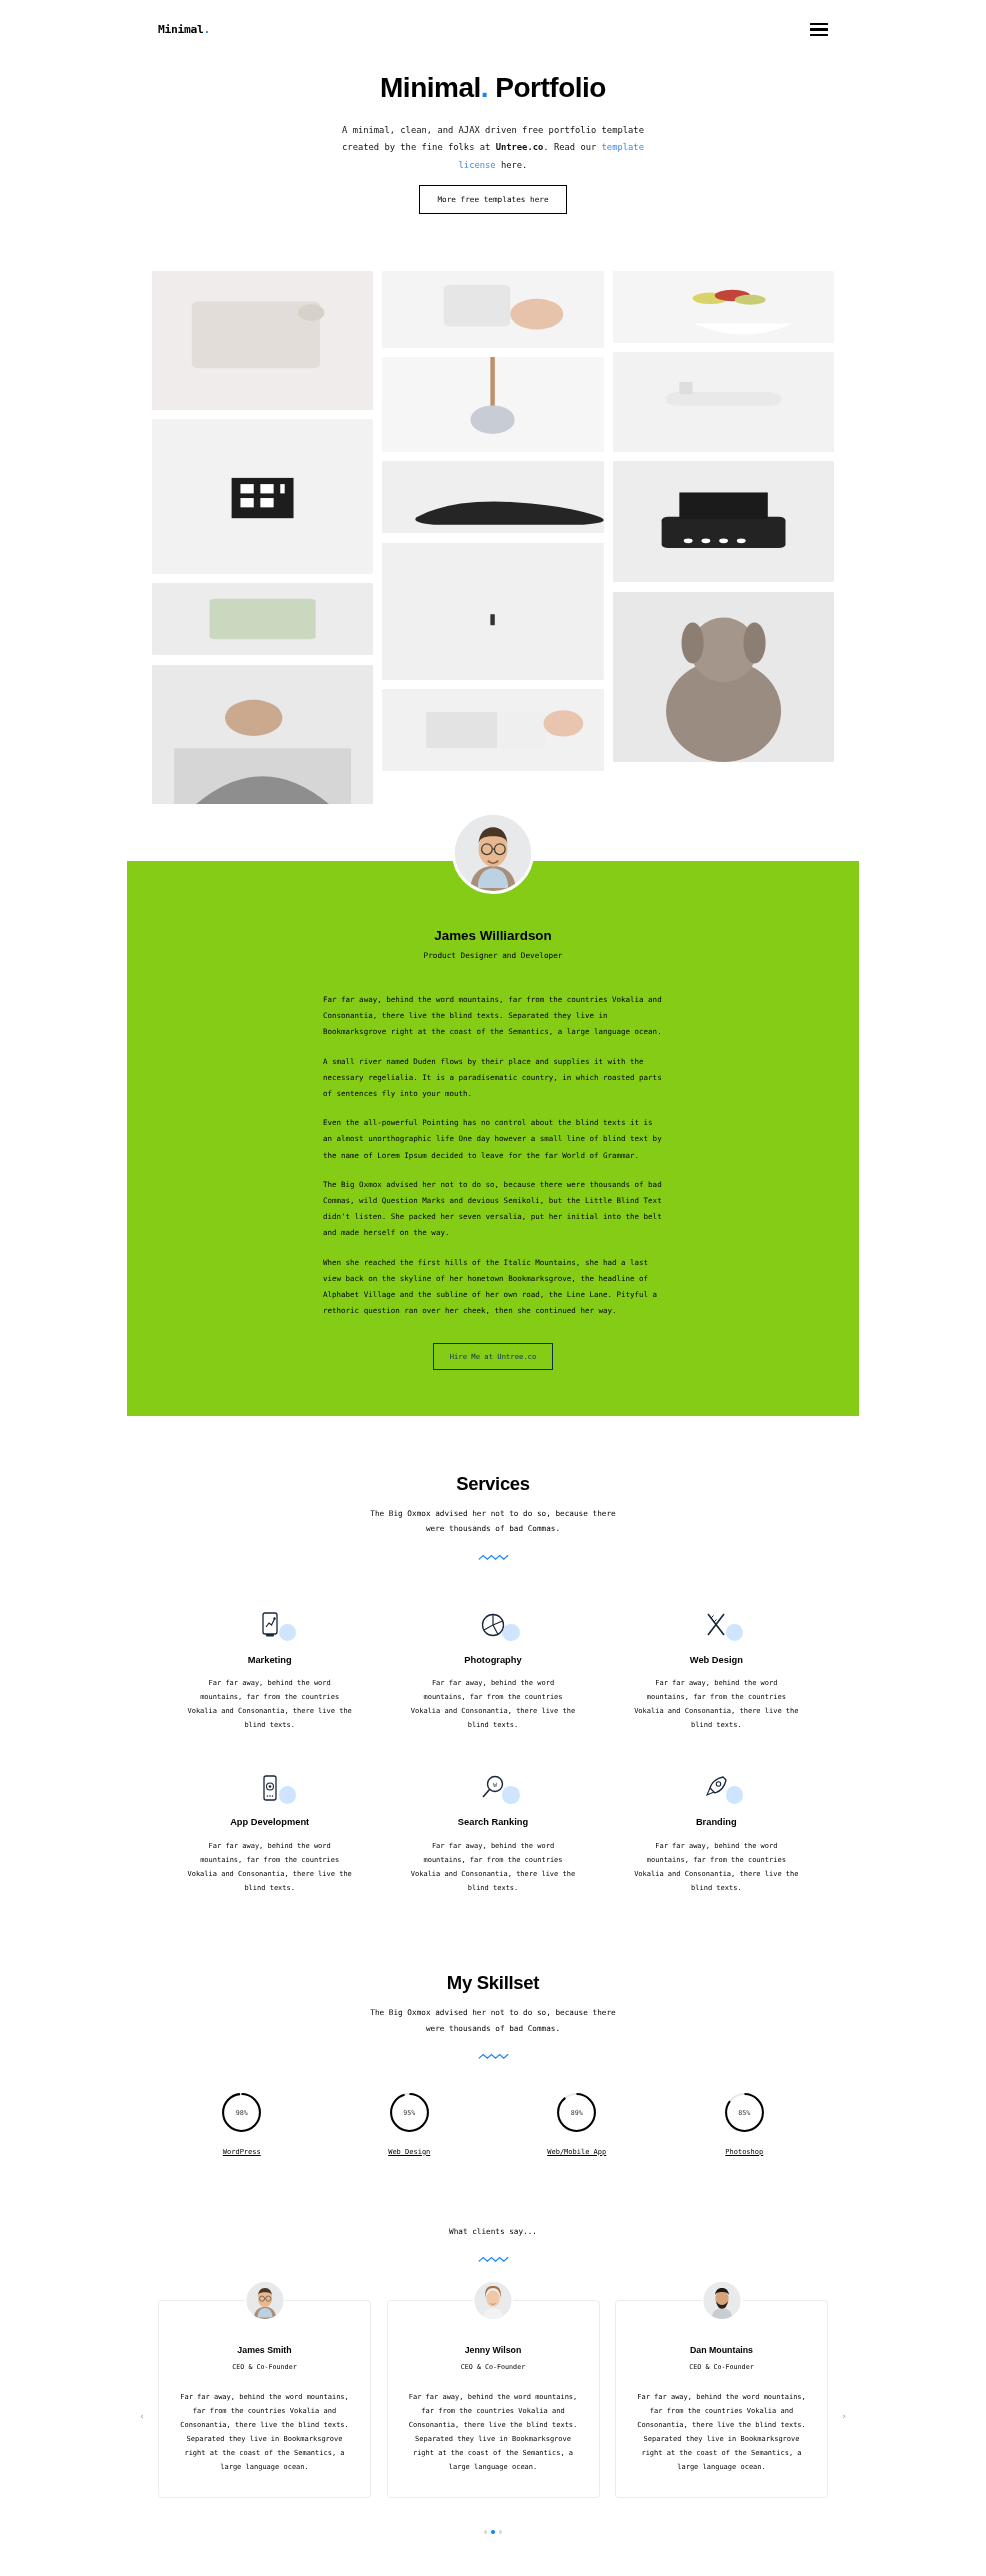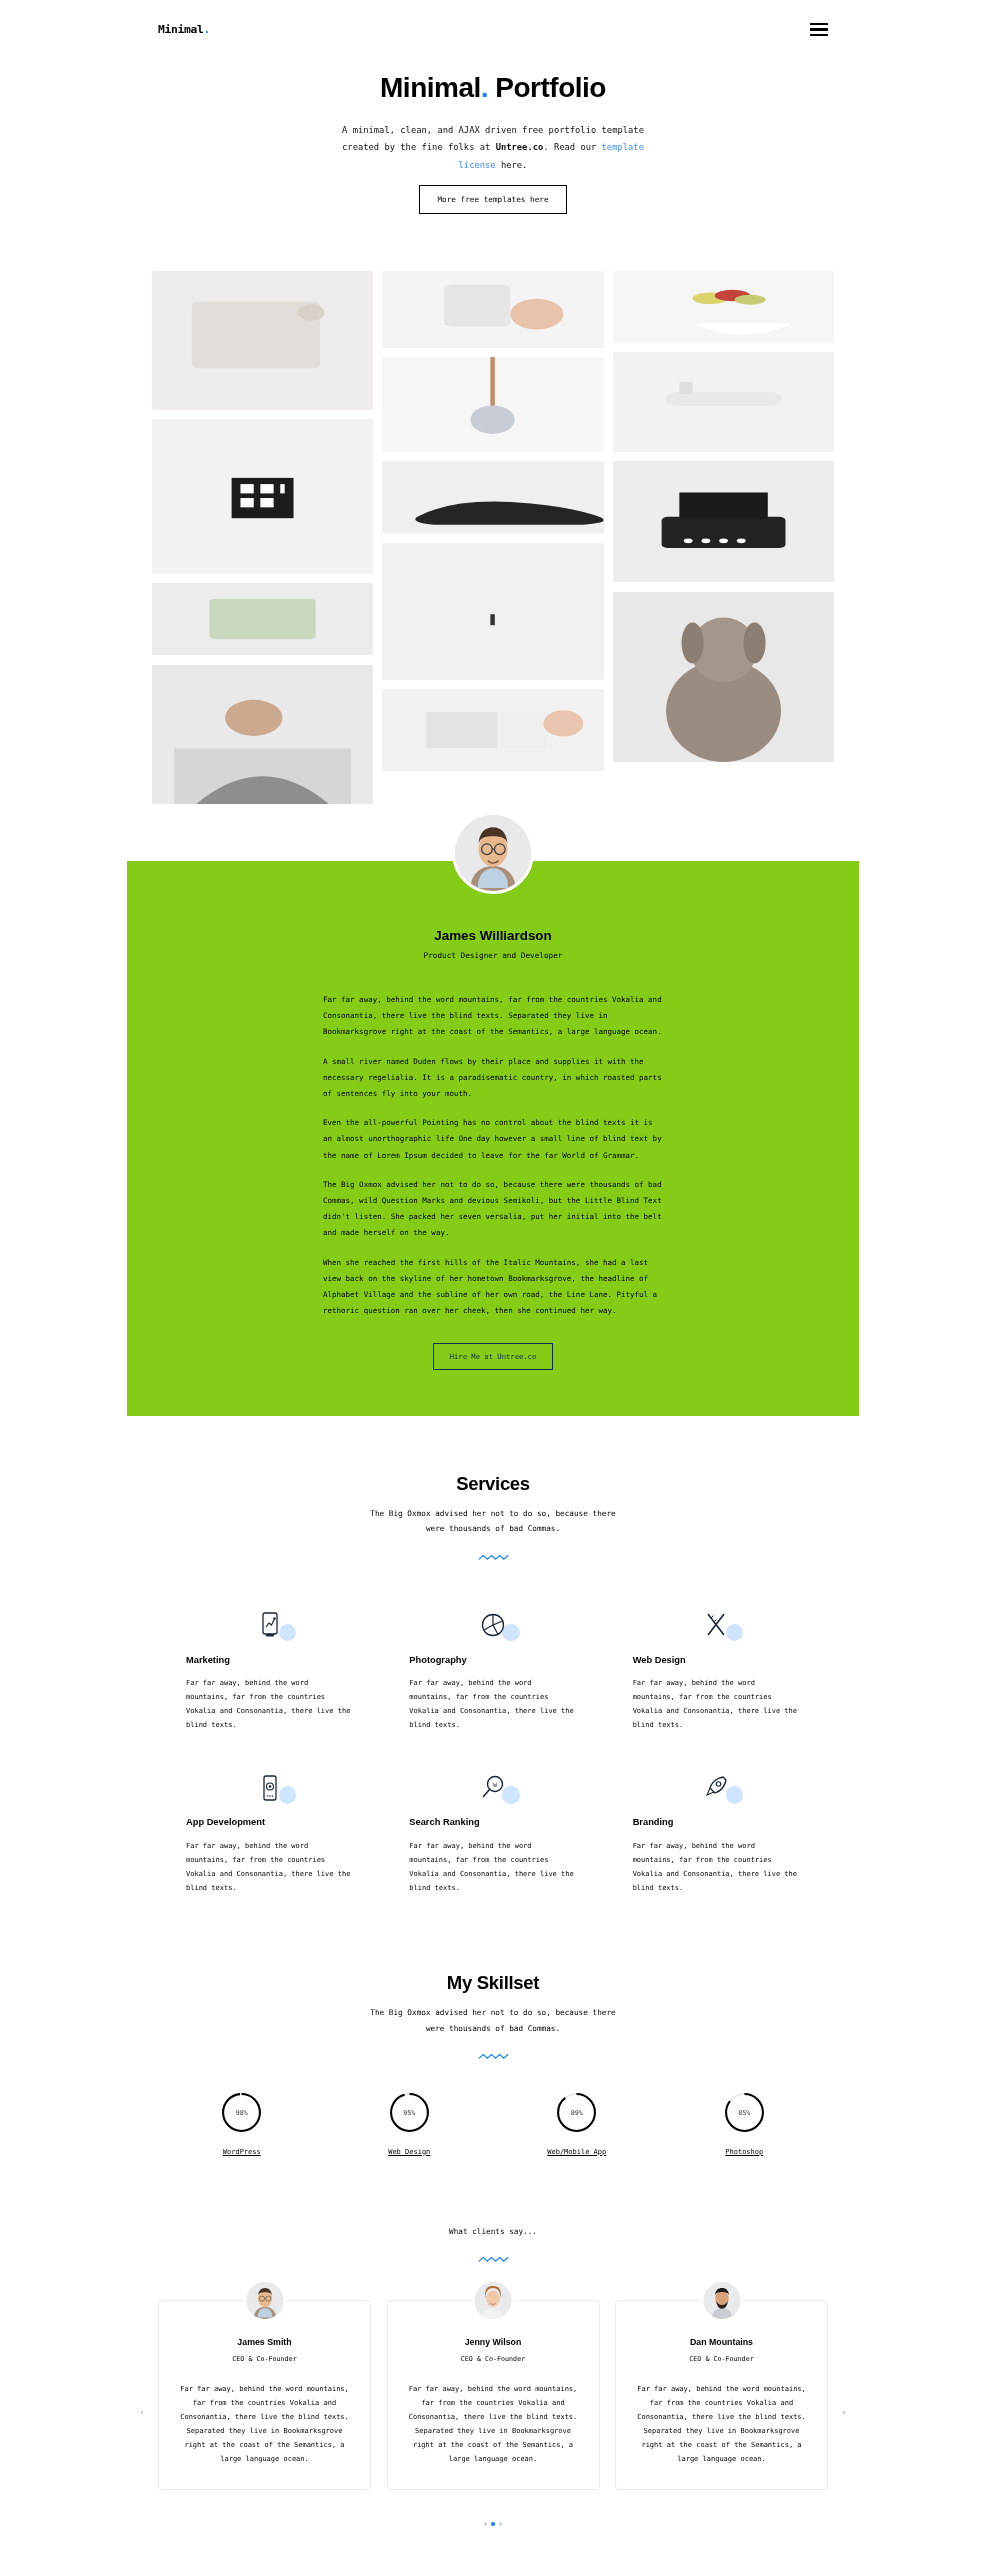--- a/index.html
+++ b/index.html
@@ -60,21 +60,21 @@
 
   
   .section { padding: 57px 0 0; }
   .sec-head { text-align: center; }
   .sec-head h2 { font-family: "Liberation Sans", sans-serif; font-size: 18.5px; font-weight: bold; letter-spacing: -0.3px; }
   .sec-head .sub { font-size: 7.7px; margin-top: 11.3px; line-height: 1.95; max-width: 268px; margin-left: auto; margin-right: auto; }
   .squiggle { margin: 17.5px auto 0; display: block; }
 
   
   .services-grid { display: flex; flex-wrap: wrap; padding: 29px 31px 0; }
-  .service { width: 33.333%; text-align: left; padding: 17.5px 28px 20.6px; }
+  .service { width: 33.333%; text-align: center; padding: 17.5px 28px 20.6px; }
   .service .ico { height: 36px; display: flex; align-items: center; justify-content: center; position: relative; }
   .service .ico .blob { position: absolute; width: 17.5px; height: 17.5px; border-radius: 50%; background: #cfe4ff; right: 34%; bottom: 2.1px; }
   .service h3 { font-family: "Liberation Sans", sans-serif; font-size: 9.3px; font-weight: bold; margin-top: 11.3px; }
   .service p { font-size: 7px; line-height: 2.0; margin-top: 11.3px; }
 
   
   .skills-grid { display: flex; padding: 31px 31px 0; }
   .skill { flex: 1; text-align: center; }
   .skill .ring { width: 43px; height: 43px; margin: 0 auto; position: relative; }
   .skill .val {
@@ -87,21 +87,21 @@
   .testi-wrap { position: relative; padding: 0 31px; margin-top: 36px; }
   .testi-row { display: flex; gap: 15.5px; }
   .testi {
     flex: 1; border: 0.5px solid #ebebeb; border-radius: 3.6px;
     padding: 36px 16.5px 23px; text-align: center; position: relative; background: #fff;
   }
   .testi .ava {
     width: 41px; height: 41px; border-radius: 50%; overflow: hidden; background: #e6e8ea;
     position: absolute; top: -20.6px; left: 50%; transform: translateX(-50%); border: 2.1px solid #fff;
   }
-  .testi h4 { font-family: "Liberation Sans", sans-serif; font-size: 8.8px; font-weight: bold; }
+  .testi h4 { font-family: "Liberation Sans", sans-serif; font-size: 8.8px; font-weight: bold; margin-top: 8px; }
   .testi .pos { font-size: 6.7px; margin-top: 8.2px; }
   .testi .quote { font-size: 7px; line-height: 2.0; margin-top: 19.6px; }
   .arrow {
     position: absolute; top: 46%; width: 15.5px; height: 15.5px; display: flex; align-items: center;
     justify-content: center; font-size: 9.3px; color: #999; cursor: pointer; background: #fff;
   }
   .arrow.left { left: 7.2px; } .arrow.right { right: 7.2px; }
   .dots { display: flex; gap: 4.1px; justify-content: center; margin-top: 32px; }
   .dots i { width: 3.6px; height: 3.6px; border-radius: 50%; background: #d8d8d8; display: block; }
   .dots i.on { background: #1a84ff; }

